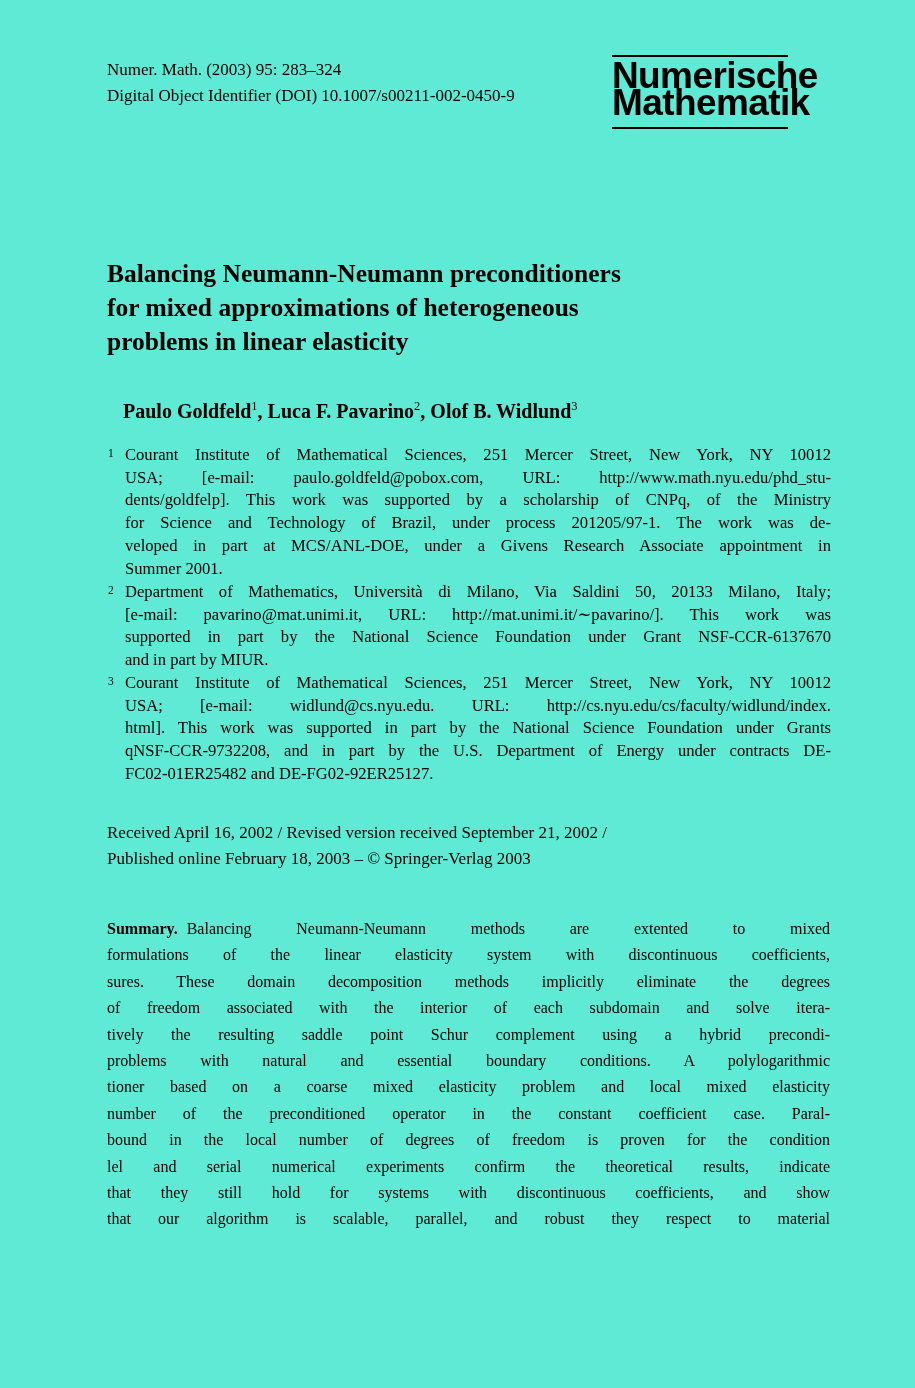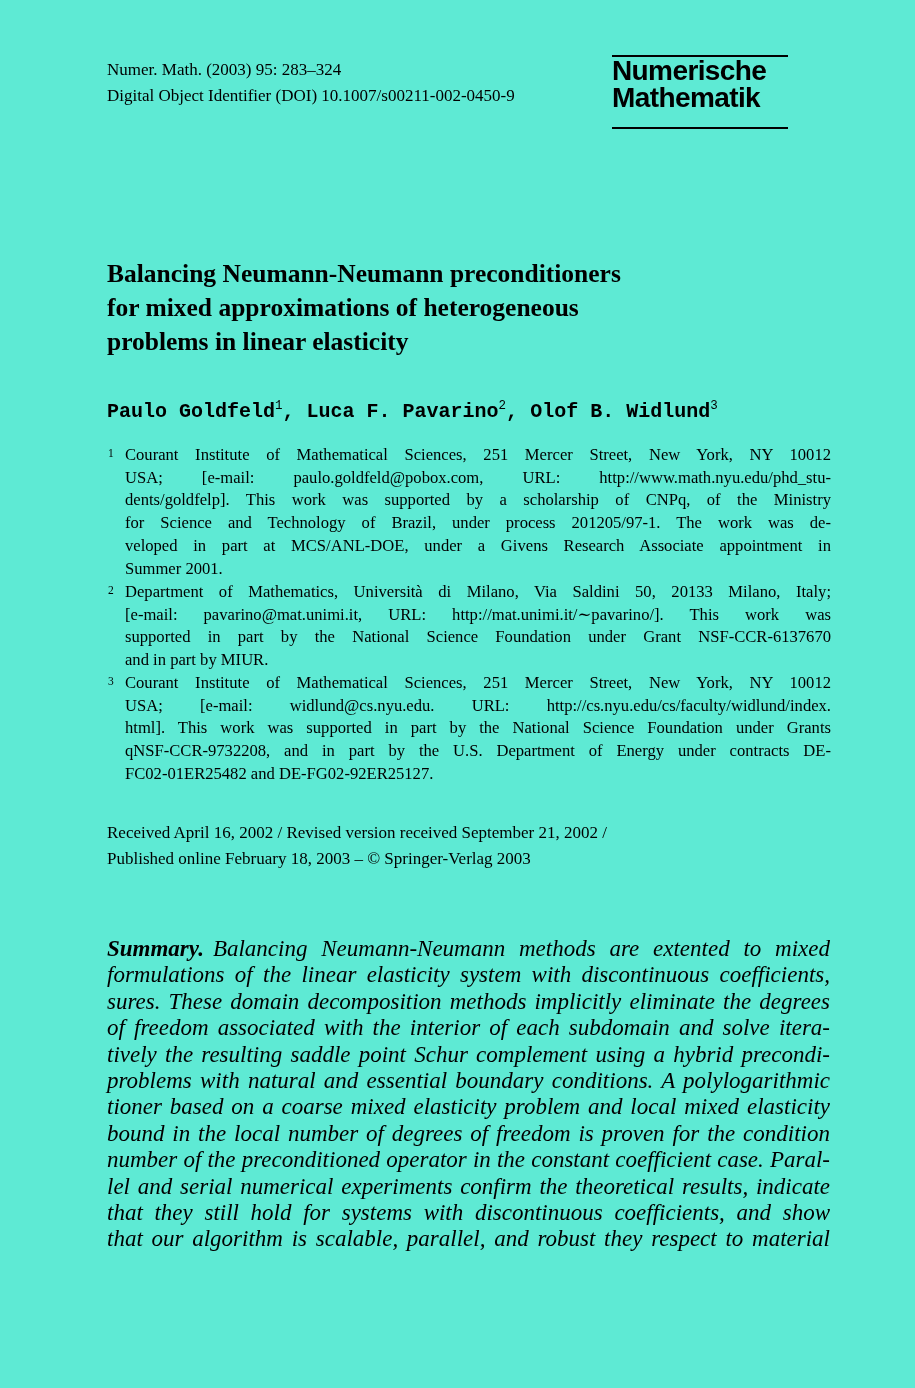--- a/index.html
+++ b/index.html
@@ -31,48 +31,48 @@
     top: 55px;
     width: 176px;
   }
   .logo .rule {
     height: 2px;
     background: #000000;
   }
   .logo-text {
     font-family: "Liberation Sans", "DejaVu Sans", sans-serif;
     font-weight: bold;
-    font-size: 28px;
+    font-size: 37px;
     line-height: 27px;
     letter-spacing: -0.6px;
     height: 70px;
+    padding-top: 5px;
     box-sizing: border-box;
     white-space: nowrap;
   }
 
   
   .title {
     left: 107px;
     top: 257px;
     width: 724px;
     font-size: 25.5px;
     line-height: 34px;
     font-weight: bold;
     margin: 0;
   }
 
   
   .authors {
-    left: 107px;
+    left: 123px;
     top: 399px;
     width: 724px;
     font-size: 20px;
     font-weight: bold;
     white-space: nowrap;
-    font-family: Liberation Mono, monospace;
   }
   .authors sup {
     font-weight: normal;
     font-size: 12.5px;
   }
 
   
   .fn {
     left: 107px;
     width: 724px;
@@ -96,25 +96,24 @@
     left: 107px;
     top: 820px;
     width: 724px;
     font-size: 17px;
     line-height: 26px;
   }
 
   
   .summary {
     left: 107px;
-    top: 936px;
+    top: 916px;
     width: 723px;
-    font-size: 23px;
+    font-size: 16px;
     line-height: 26.4px;
-    font-style: italic;
   }
   .summary-label {
     font-weight: bold;
     margin-right: 9px;
   }
 
   
   .jline {
     text-align: justify;
     text-align-last: justify;
@@ -196,21 +195,21 @@
     <div class="jline">
       <span class="summary-label">Summary.</span><span>Balancing Neumann-Neumann methods are extented to mixed</span>
     </div>
     <div class="justify-all">
         <div class="jline">formulations of the linear elasticity system with discontinuous coefficients,</div>
         <div class="jline">sures. These domain decomposition methods implicitly eliminate the degrees</div>
         <div class="jline">of freedom associated with the interior of each subdomain and solve itera-</div>
         <div class="jline">tively the resulting saddle point Schur complement using a hybrid precondi-</div>
         <div class="jline">problems with natural and essential boundary conditions. A polylogarithmic</div>
         <div class="jline">tioner based on a coarse mixed elasticity problem and local mixed elasticity</div>
+        <div class="jline">number of the preconditioned operator in the constant coefficient case. Paral-</div>
         <div class="jline">bound in the local number of degrees of freedom is proven for the condition</div>
-        <div class="jline">number of the preconditioned operator in the constant coefficient case. Paral-</div>
         <div class="jline">lel and serial numerical experiments confirm the theoretical results, indicate</div>
         <div class="jline">that they still hold for systems with discontinuous coefficients, and show</div>
         <div class="jline last">that our algorithm is scalable, parallel, and robust they respect to material</div>
       </div>
   </div>
 
 </div>
 
 </body></html>

